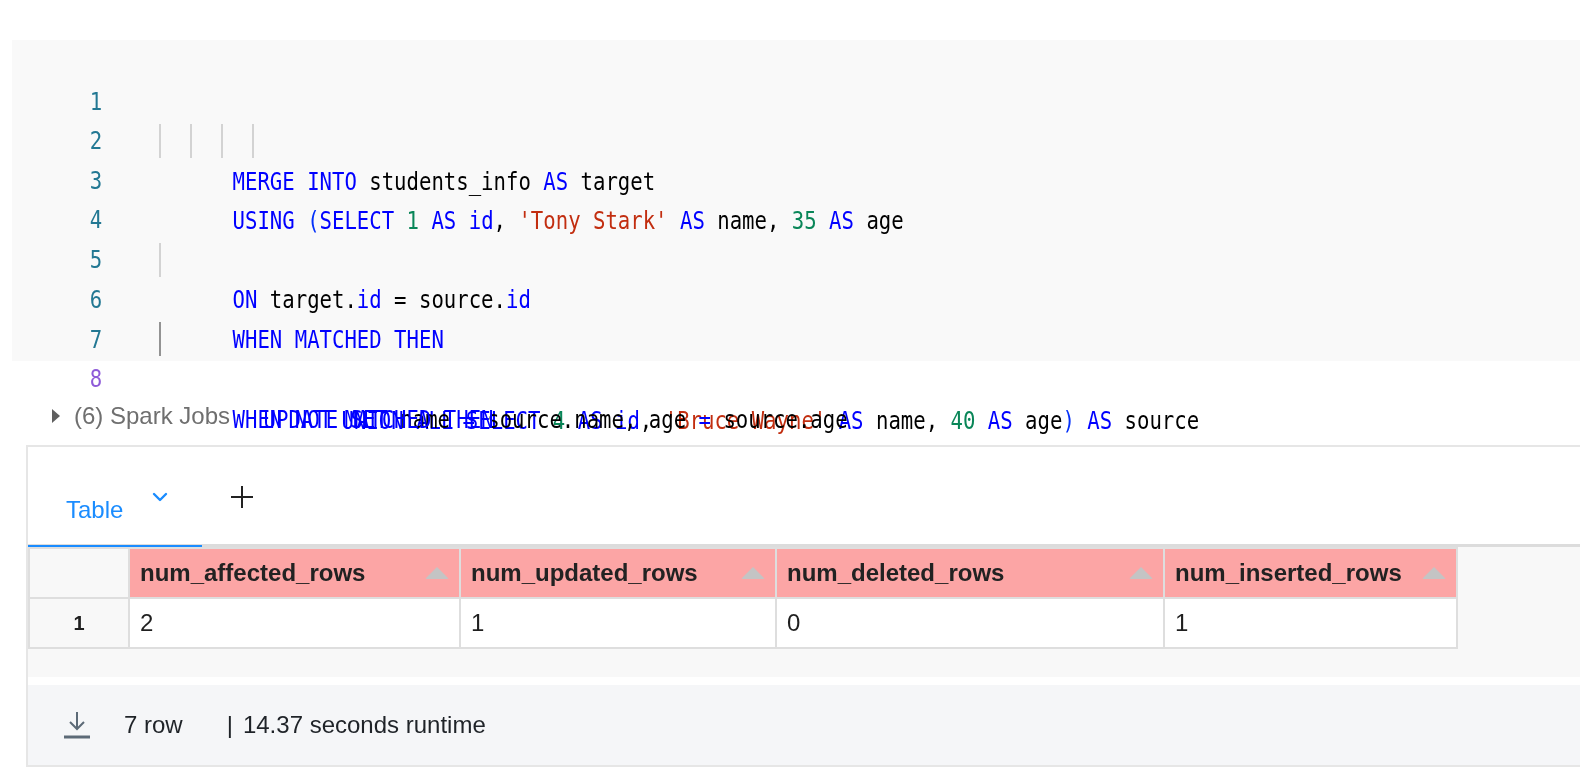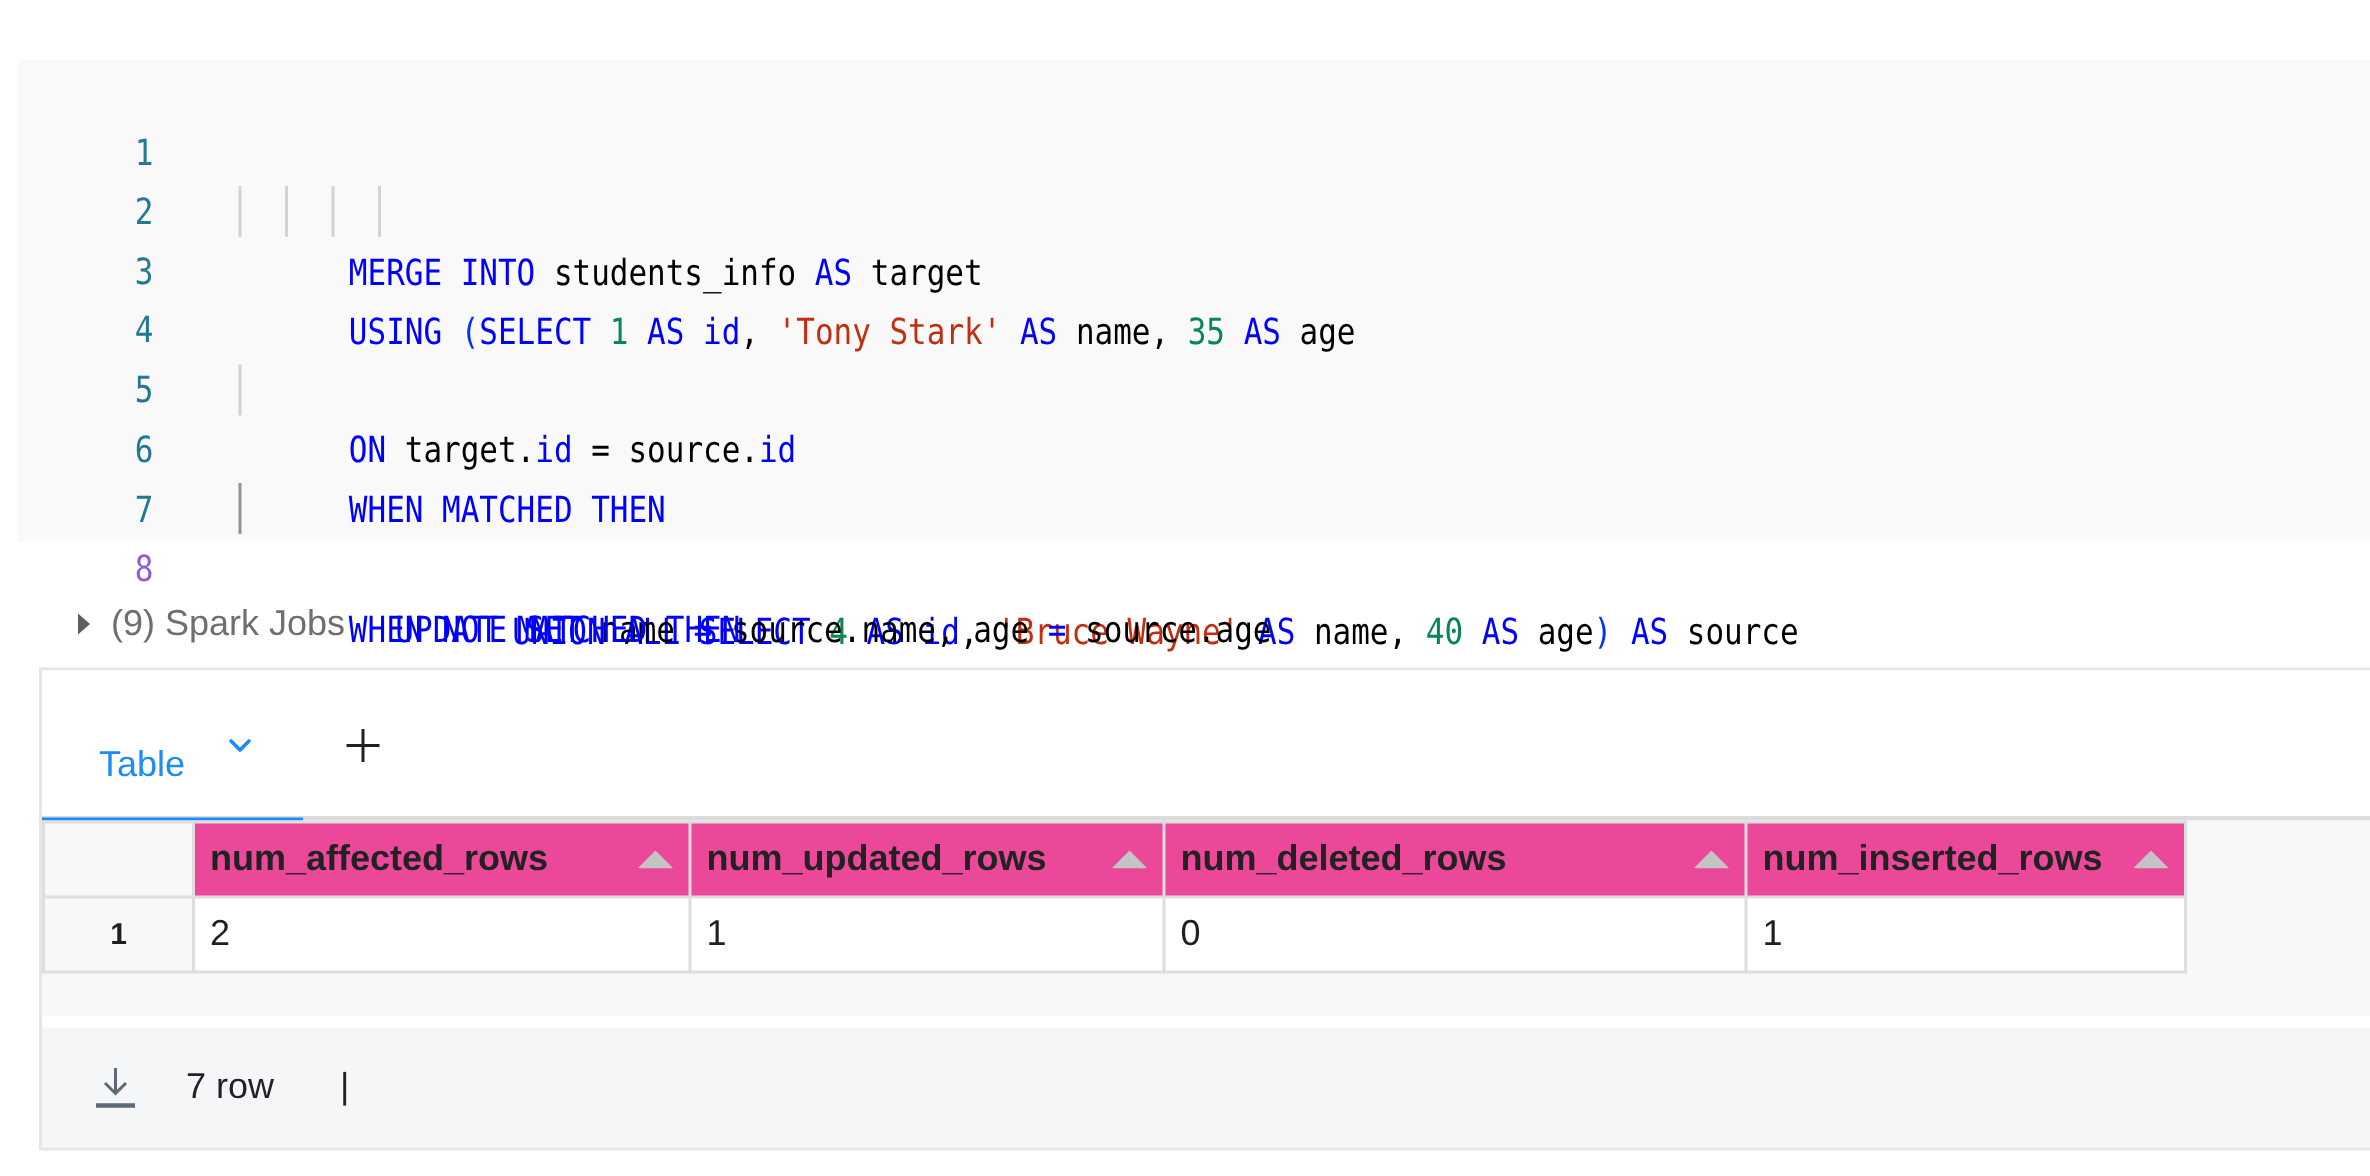--- a/index.html
+++ b/index.html
@@ -76,21 +76,21 @@
       position: absolute; left: 0; top: 100px; width: 100%; height: 130px; background: #f8f8f8;
     }
     table.grid {
       position: absolute; left: 0; top: 0; border-collapse: collapse;
       font-size: 24px; color: #1f1f1f;
     }
     table.grid th, table.grid td {
       border: 2px solid #dedede; height: 50px; padding: 0 10px; text-align: left;
     }
     table.grid th {
-      background: #ec4899; font-weight: bold; color: #222222; white-space: nowrap;
+      background: #fca5a5; font-weight: bold; color: #222222; white-space: nowrap;
     }
     table.grid td { background: #ffffff; font-weight: normal; }
     table.grid .rownum-head { width: 100px; background: #f8f8f8; }
     table.grid .rownum { text-align: center; background: #f8f8f8; font-weight: bold; font-size: 20px; }
     .th-inner { display: flex; align-items: center; justify-content: space-between; }
     .sort-up {
       width: 0; height: 0; border-left: 12px solid transparent; border-right: 12px solid transparent;
       border-bottom: 12px solid #c4c4c4; border-radius: 2px; margin-left: 20px; cursor: pointer;
     }
     .col-1 { width: 331px; }
@@ -172,21 +172,21 @@
     <span class="line-no active">8</span>
     <span class="indent-guide active" style="left:147px"></span>
     <span class="code-text" style="left:177px">
       <span class="kw">INSERT</span><span> </span><span class="paren">(</span><span class="col">id</span><span class="ident">, name, age</span><span class="paren">)</span><span> </span><span class="kw">VALUES</span><span> </span><span class="paren">(</span><span class="ident">source.</span><span class="col">id</span><span class="ident">, source.name, source.age</span><span class="paren">)</span><span class="punc">;</span>
     </span>
   </div>
 </div>
 
 <div class="spark-jobs">
   <span class="caret-right"></span>
-  <span>(9) Spark Jobs</span>
+  <span>(6) Spark Jobs</span>
 </div>
 
 <div class="results">
   <div class="tabbar">
     <div class="tab">
       <span class="tab-label">Table</span>
       <span class="tab-chevron">
         <svg width="16" height="10" viewBox="0 0 16 10">
             <polyline points="2,2 8,8 14,2" fill="none" stroke="#1a8cff" stroke-width="2.4" stroke-linecap="round" stroke-linejoin="round"></polyline>
           </svg>
@@ -247,14 +247,15 @@
   <div class="footer">
     <span class="download">
       <svg width="28" height="30" viewBox="0 0 28 30">
           <line x1="14" y1="2" x2="14" y2="19" stroke="#5c6a77" stroke-width="2"></line>
           <polyline points="7,12 14,19 21,12" fill="none" stroke="#5c6a77" stroke-width="2"></polyline>
           <line x1="1" y1="27" x2="27" y2="27" stroke="#5c6a77" stroke-width="3"></line>
         </svg>
     </span>
     <span class="row-count">7 row</span>
     <span class="sep">|</span>
+    <span>14.37 seconds runtime</span>
   </div>
 </div>
 
 </body></html>

